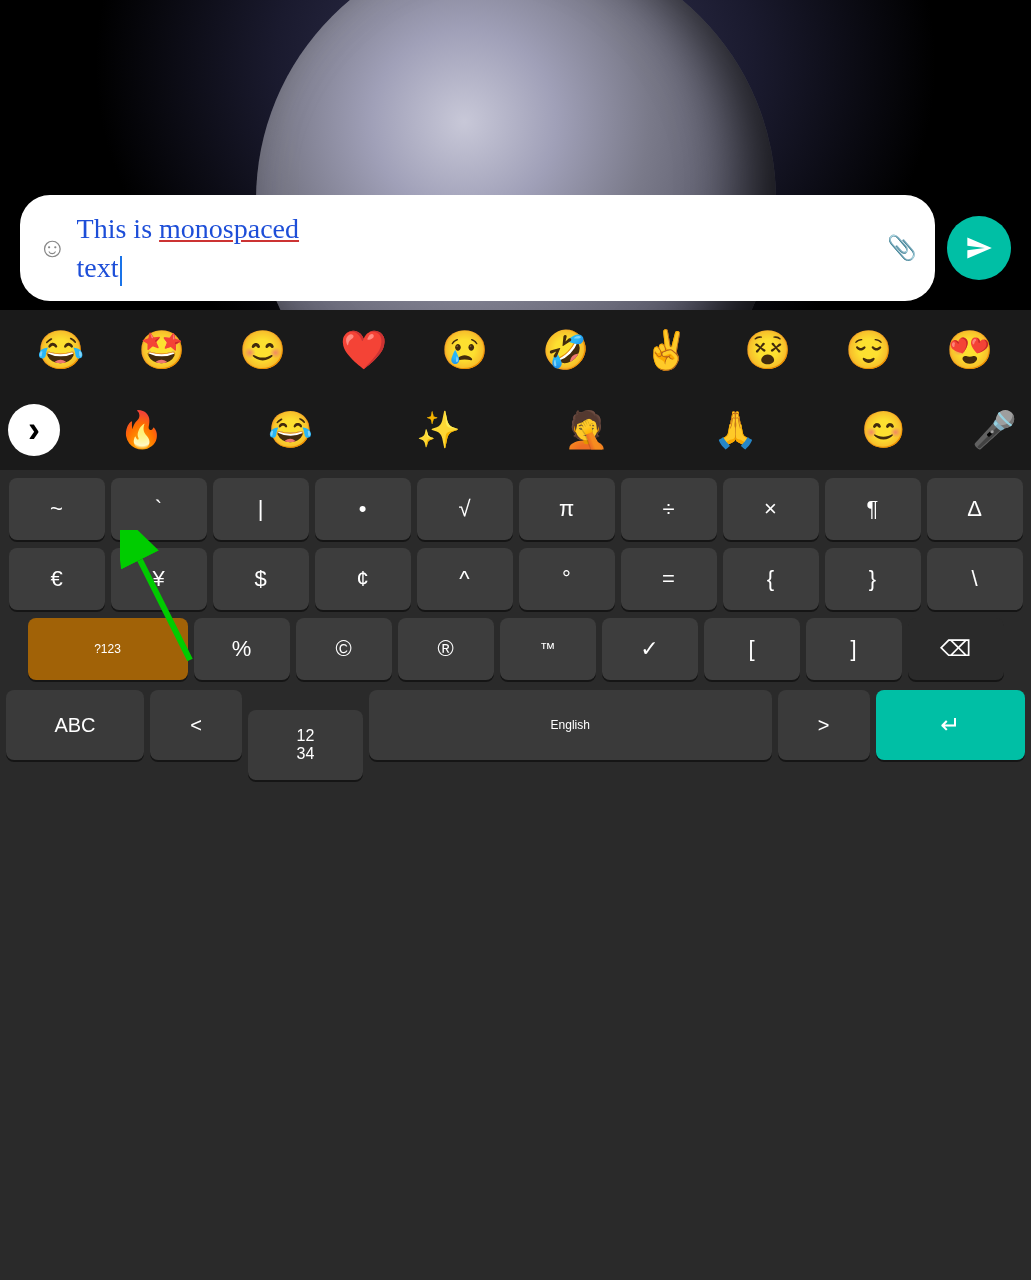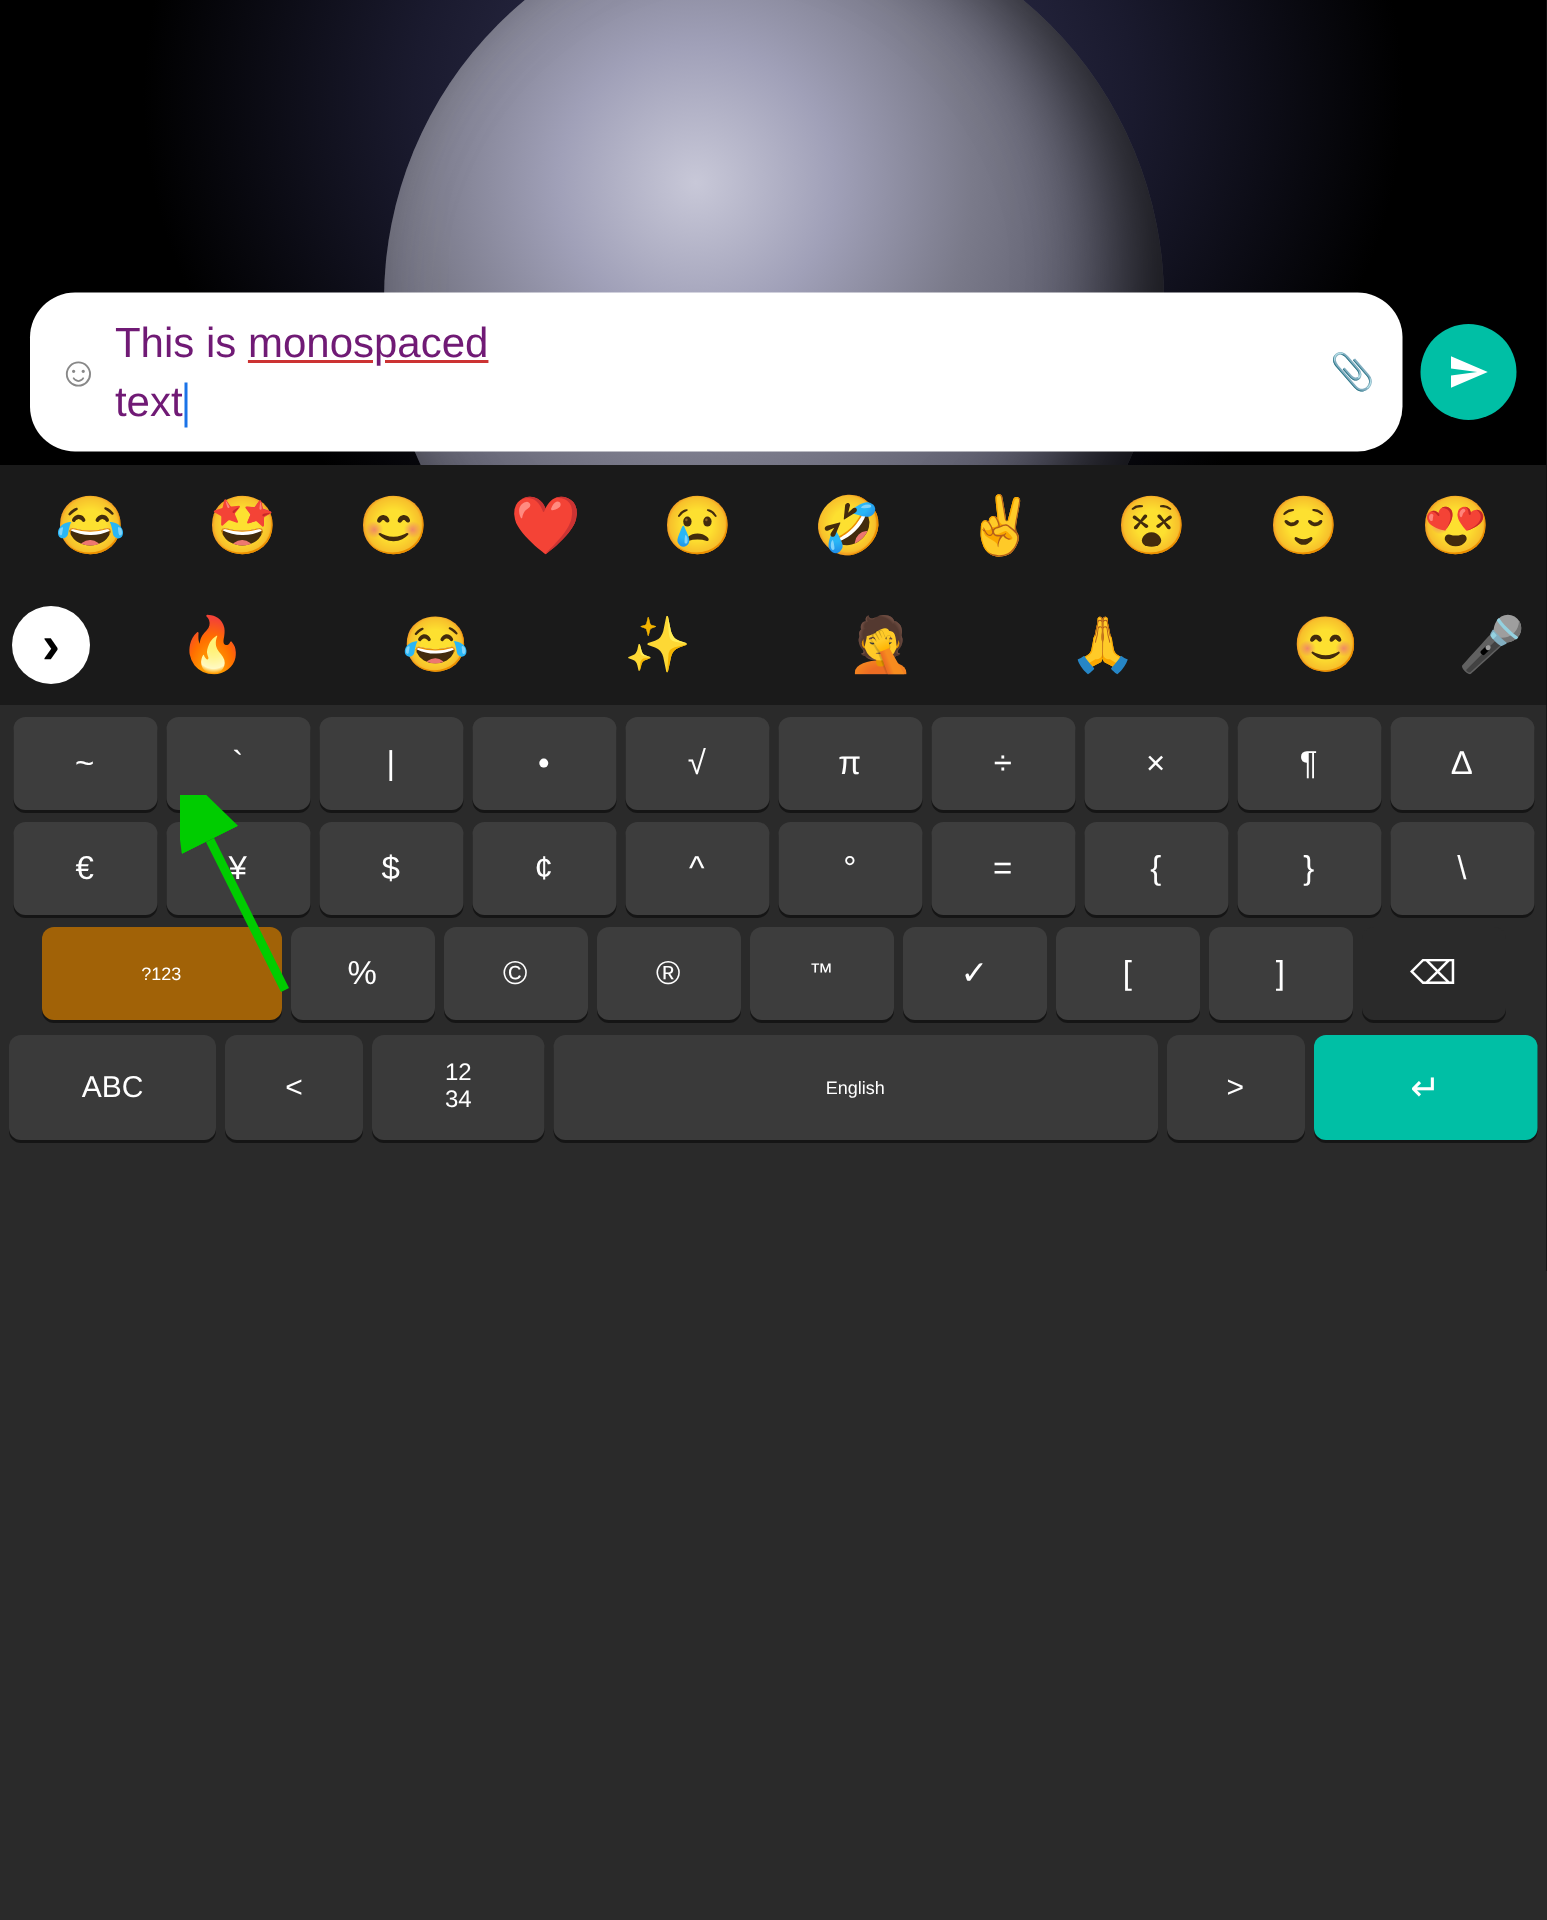--- a/index.html
+++ b/index.html
@@ -57,24 +57,24 @@
     }
 
     .emoji-icon {
       font-size: 28px;
       flex-shrink: 0;
       color: #888;
     }
 
     .text-content {
       flex: 1;
-      font-family: Liberation Sans, sans-serif;
+      font-family: Liberation Serif, serif;
       font-size: 28px;
       line-height: 1.4;
-      color: #701a75;
+      color: #1d4ed8;
       position: relative;
     }
 
     .text-underlined {
       text-decoration: underline;
       text-decoration-color: #cc3333;
     }
 
     .cursor {
       display: inline-block;
@@ -388,19 +388,19 @@
     <div class="key" style="font-size:16px;">™</div>
     <div class="key">✓</div>
     <div class="key">[</div>
     <div class="key">]</div>
     <div class="key key-backspace">⌫</div>
   </div>
 
   <div class="bottom-row">
     <div class="bottom-key bottom-abc">ABC</div>
     <div class="bottom-key bottom-arrow">&lt;</div>
-    <div class="bottom-key bottom-num" style="white-space:pre;">12
+    <div class="bottom-key bottom-num" style="white-space:pre;margin-top:20px;">12
 34</div>
     <div class="bottom-key bottom-space">English</div>
     <div class="bottom-key bottom-gt">&gt;</div>
     <div class="bottom-key bottom-enter">↵</div>
   </div>
 </div>
 
 </body></html>

